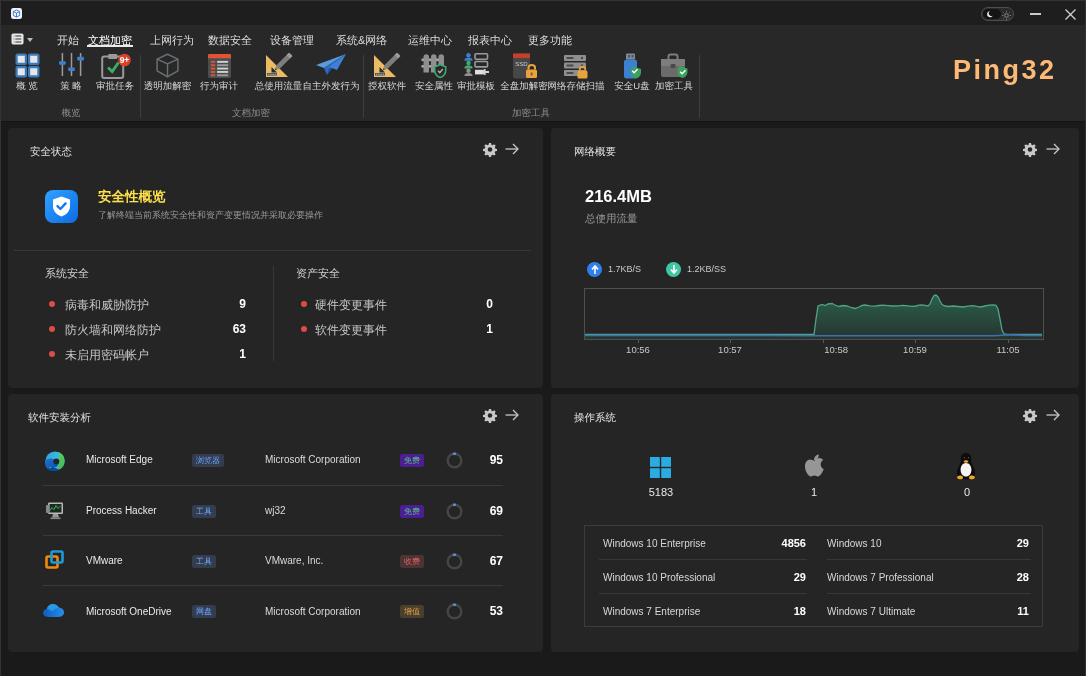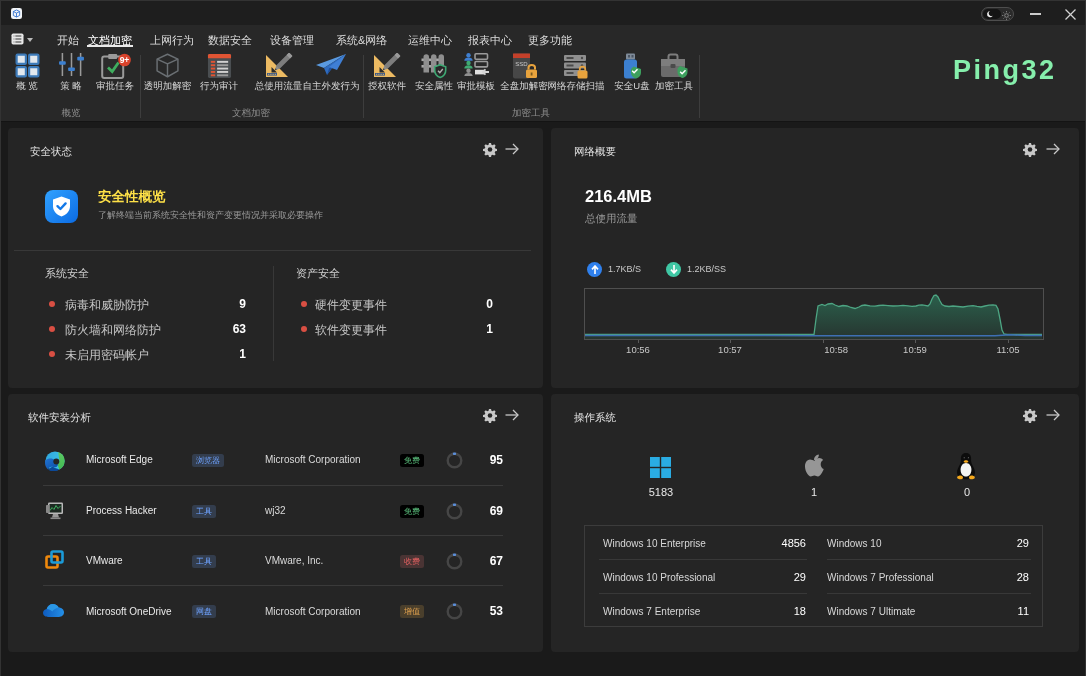--- a/index.html
+++ b/index.html
@@ -15,49 +15,49 @@
 .mi{position:absolute;top:8px;font-size:11px;color:#dedede}
 .mi.act{color:#fff}
 .mi.act::after{content:"";position:absolute;left:-1px;right:-1px;bottom:1px;height:2px;background:#eaeaea}
 
 #ribbon{position:absolute;left:0;top:52px;width:100%;height:69px;background:#282828;border-bottom:1px solid #141414}
 .ritem{position:absolute;top:0px;text-align:center}
 .ritem svg{display:block;margin:0 auto}
 .rlabel{position:absolute;top:27px;left:-30px;right:-30px;text-align:center;font-size:9.5px;color:#d6d6d6;white-space:nowrap}
 .rsep{position:absolute;top:2px;width:1px;height:63px;background:#3d3d3d}
 .glabel{position:absolute;top:54px;font-size:9.5px;color:#8d8d8d;text-align:center;white-space:nowrap}
-#pinglogo{position:absolute;left:952px;top:2px;font-size:27px;font-weight:bold;color:#86efac;letter-spacing:2.5px}
+#pinglogo{position:absolute;left:952px;top:2px;font-size:27px;font-weight:bold;color:#fdba74;letter-spacing:2.5px}
 
 .panel{position:absolute;background:#252525;border-radius:4px}
 #p1{left:7px;top:127px;width:535px;height:260px}
 #p2{left:550px;top:127px;width:528px;height:260px}
 #p3{left:7px;top:393px;width:535px;height:258px}
 #p4{left:550px;top:393px;width:528px;height:258px}
 .phead{position:absolute;top:17px;font-size:10.5px;color:#e2e2e2}
 .pgear{position:absolute;top:14px}.parrow{position:absolute;top:14px}
 
 .seclab{position:absolute;font-size:11px;color:#d2d2d2}
 .dot{position:absolute;width:6px;height:6px;border-radius:3px;background:#d94f43}
 .rowtxt{position:absolute;font-size:12px;color:#c6c6c6}
 .rowval{position:absolute;font-size:12px;font-weight:bold;color:#fff;text-align:right;width:48px}
 
 .swname{position:absolute;font-size:10px;color:#eaeaea}
 .swven{position:absolute;font-size:10px;color:#dadada}
 .tag{position:absolute;font-size:8px;padding:2.5px 4px;border-radius:2.5px;line-height:1}
 .tagb{color:#6fa3ff;background:#333d4d}
-.tagg{color:#5abf7c;background:#000000}
+.tagg{color:#5abf7c;background:#4c1d95}
 .tagr{color:#e06060;background:#4a3434}
 .tago{color:#e0a14f;background:#4a3f2c}
 .score{position:absolute;font-size:12px;font-weight:bold;color:#fff;text-align:right;width:30px}
 .rdiv{position:absolute;left:35px;right:40px;height:1px;background:#3a3a3a}
 
 .oscount{position:absolute;width:60px;text-align:center;font-size:11px;color:#e8e8e8}
 .tbl{position:absolute;left:33px;top:131px;width:459px;height:102px;border:1px solid #3c3c3c}
 .tlab{position:absolute;font-size:10px;color:#d8d8d8}
-.tval{position:absolute;font-size:11px;font-weight:normal;color:#fff;text-align:right;width:44px}
+.tval{position:absolute;font-size:11px;font-weight:bold;color:#fff;text-align:right;width:44px}
 .tdiv{position:absolute;height:1px;background:#383838}
 
 #statusbar{position:absolute;left:0;top:656px;width:100%;height:20px;background:#2f2f2f;font-size:9px;color:#d0d0d0}
 </style></head>
 <body>
 <div id="win">
 
   <div id="titlebar">
     <svg style="position:absolute;left:10px;top:7px" width="11" height="11" viewBox="0 0 14 14">
         <rect x="0" y="0" width="14" height="14" rx="3" fill="#f2f5f8"></rect>

